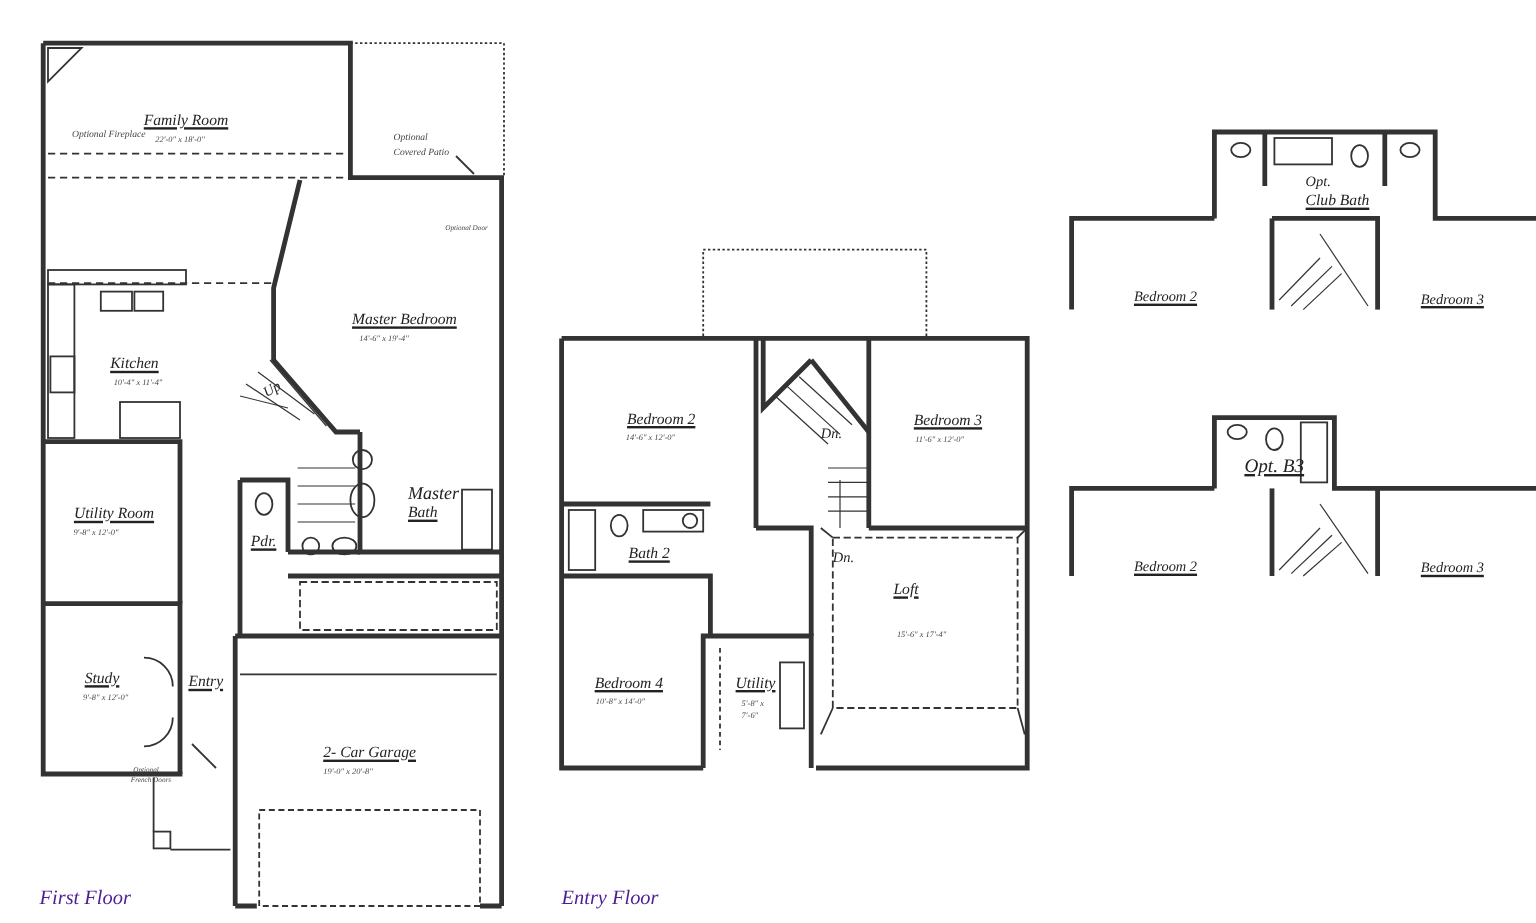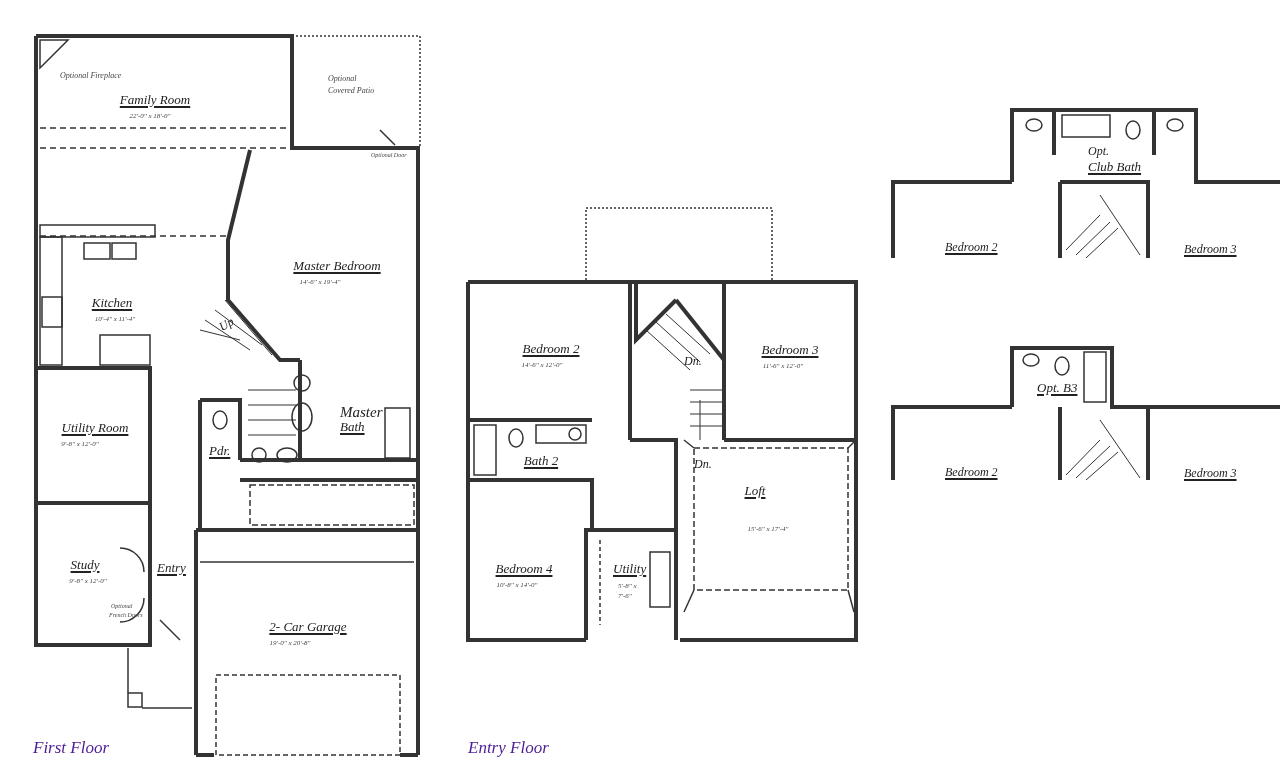--- a/index.html
+++ b/index.html
@@ -1,21 +1,21 @@
 <!DOCTYPE html>
 <html><head>
 <meta charset="utf-8">
 <style>
   html, body { margin:0; padding:0; background:#ffffff; }
   body { width:1280px; height:769px; position:relative; overflow:hidden; font-family:"Liberation Serif", serif; }
   svg { position:absolute; left:0; top:0; }
   .lbl { position:absolute; font-family:"Liberation Serif", serif; font-style:italic; color:#222; white-space:nowrap; line-height:1; }
   .room { font-size:13px; text-decoration:underline; text-decoration-thickness:2px; text-underline-offset:2px; }
   .dim { font-size:7px; color:#444; }
-  .note { font-size:8px; color:#444; }
+  .note { font-size:8px; color:#444;margin-top:36px; }
   .floor { font-size:17px; color:#4c1d95; }
   .center { transform:translateX(-50%); }
 </style>
 </head>
 <body>
 
 <svg width="1280" height="769" viewBox="0 0 1280 769">
   <g fill="none" stroke="#333" stroke-width="4">
 
     <g>
@@ -201,15 +201,15 @@
 <div class="lbl room" style="left:613px;top:562px">Utility</div>
 <div class="lbl dim" style="left:618px;top:583px">5'-8" x</div>
 <div class="lbl dim" style="left:618px;top:593px">7'-6"</div>
 <div class="lbl floor" style="left:468px;top:739px">Entry Floor</div>
 
 <div class="lbl" style="left:1088px;top:145px;font-size:12px">Opt.</div>
 <div class="lbl room" style="left:1088px;top:160px">Club Bath</div>
 <div class="lbl room" style="left:945px;top:241px;font-size:12px">Bedroom 2</div>
 <div class="lbl room" style="left:1184px;top:243px;font-size:12px">Bedroom 3</div>
 
-<div class="lbl room" style="left:1037px;top:381px;font-size:13px">Opt. B3</div>
+<div class="lbl room" style="left:1037px;top:381px;font-size:16px">Opt. B3</div>
 <div class="lbl room" style="left:945px;top:466px;font-size:12px">Bedroom 2</div>
 <div class="lbl room" style="left:1184px;top:467px;font-size:12px">Bedroom 3</div>
 
 </body></html>

